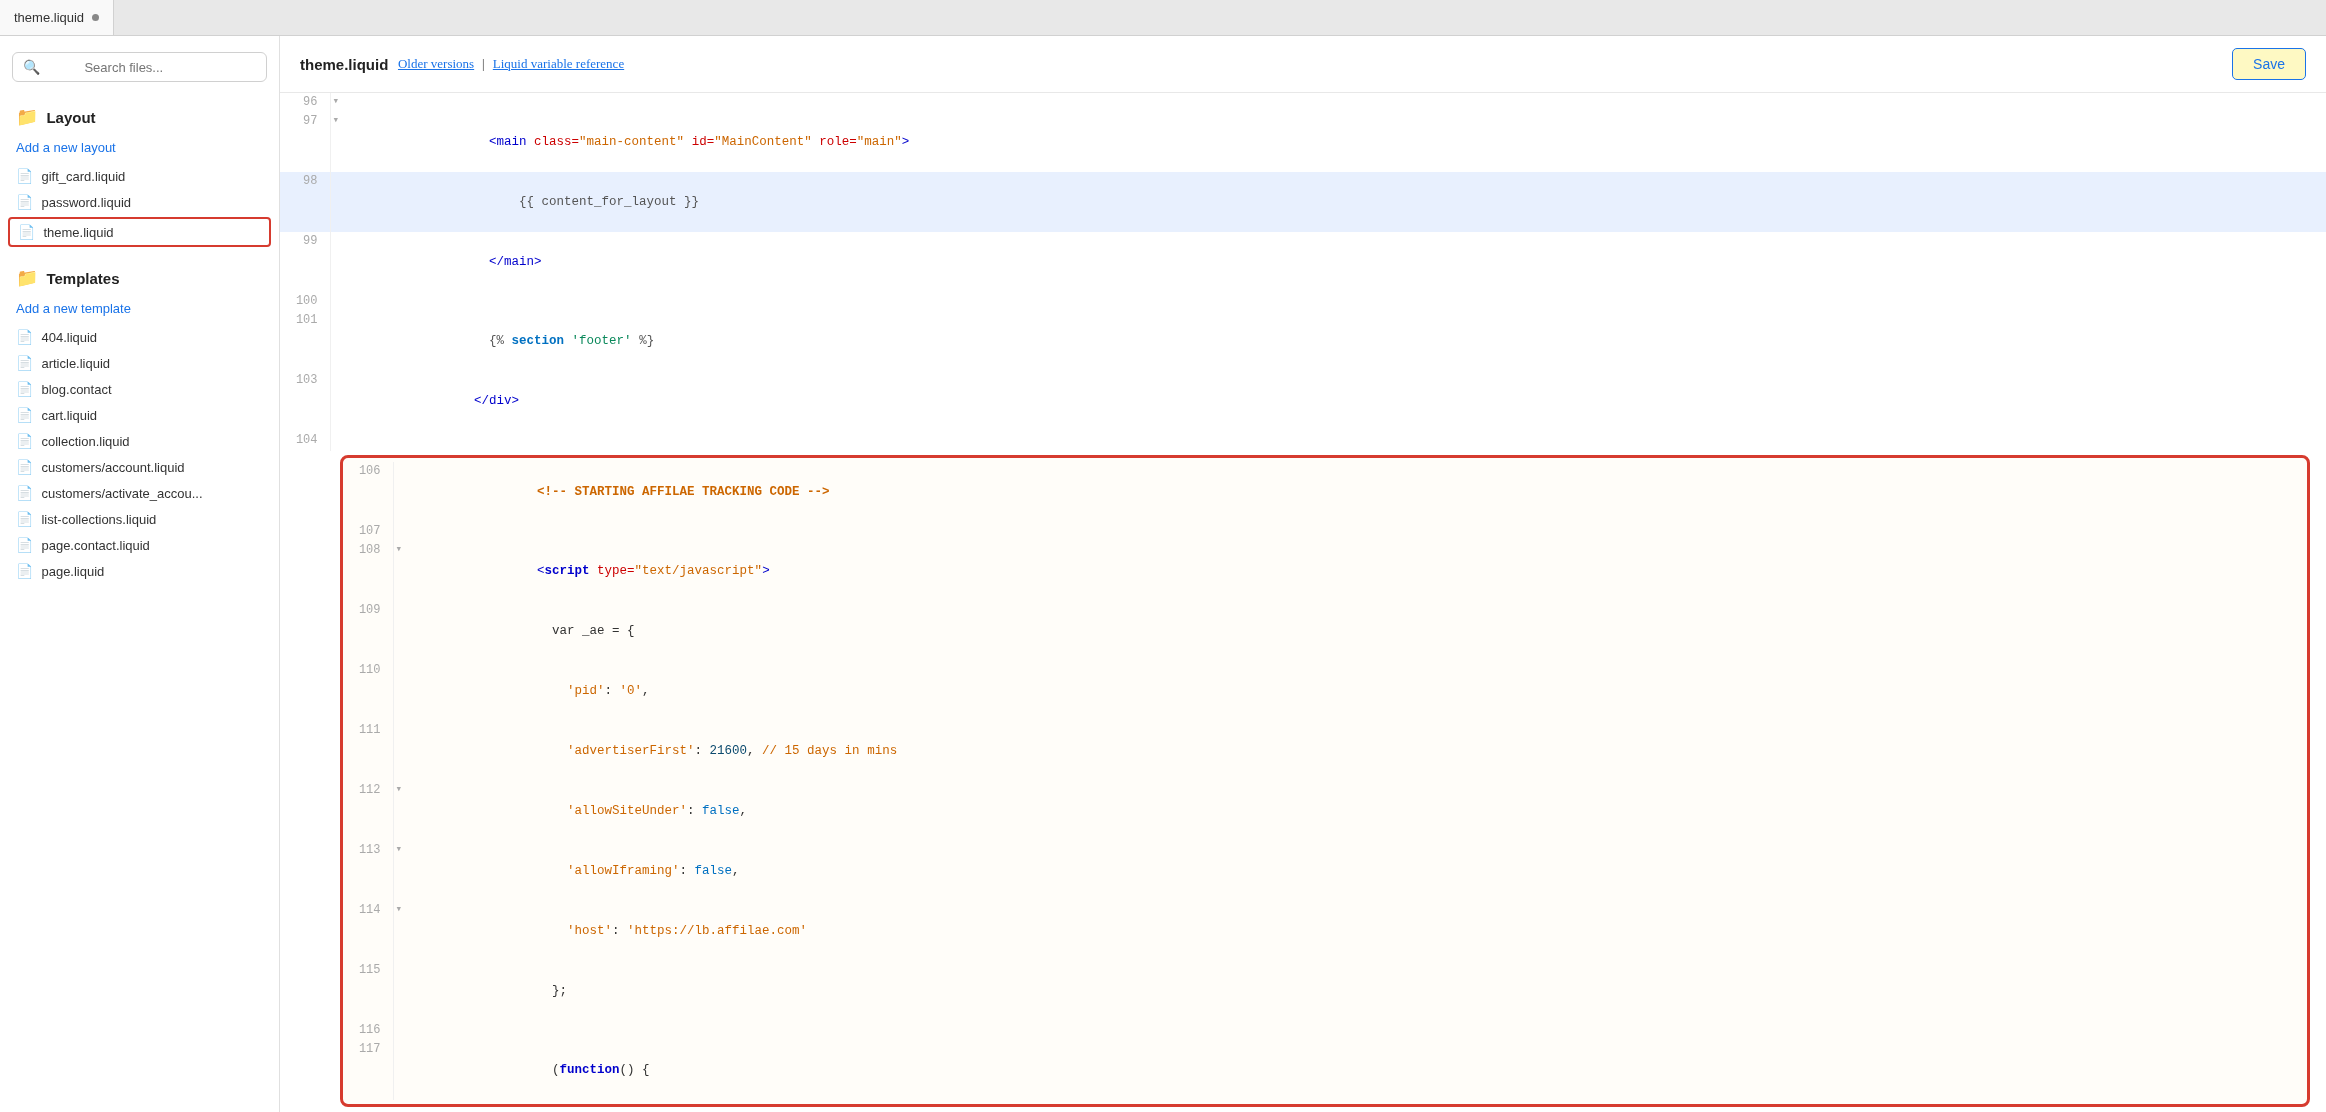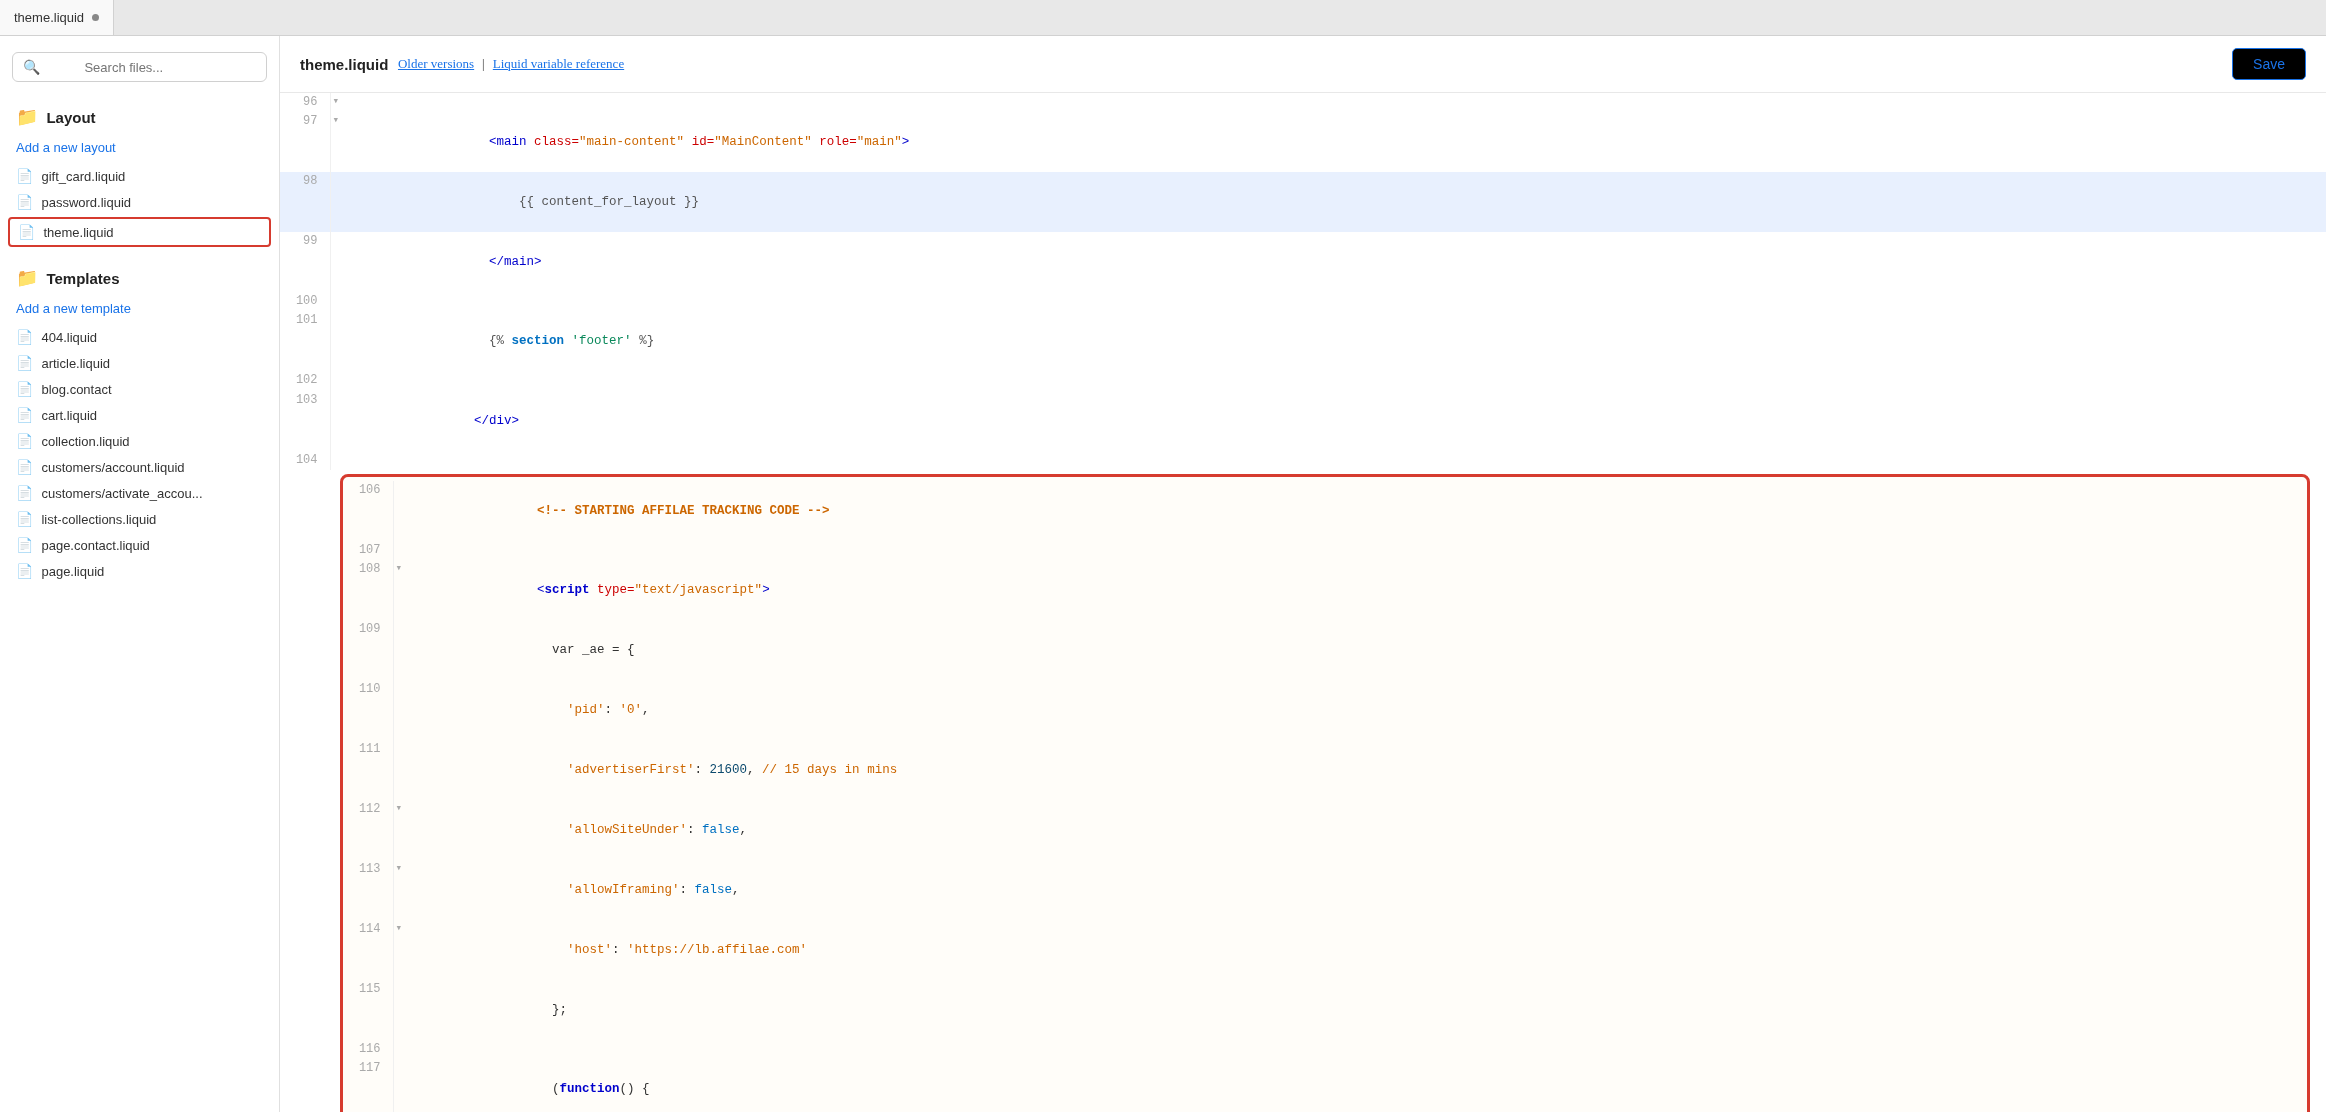--- a/index.html
+++ b/index.html
@@ -108,21 +108,21 @@
     }
     .code-title {
       display: flex; align-items: center; gap: 6px;
       font-size: 15px; font-weight: 700; color: #222;
     }
     .code-links { font-size: 13px; font-weight: 400; }
     .code-links a { color: #1a73e8; text-decoration: underline; cursor: pointer; font-family: Liberation Serif, serif; }
     .code-links span { color: #888; margin: 0 4px; }
 
     .save-btn {
-      background: #000000;
+      background: #fef9c3;
       border: 1px solid #1a73e8;
       color: #1a73e8;
       padding: 7px 20px;
       border-radius: 5px;
       font-size: 14px;
       cursor: pointer;
     }
 
     .code-editor {
       flex: 1;
@@ -314,25 +314,20 @@
           </tr>
 
           <tr class="line-row">
             <td class="line-numbers">101</td>
             <td class="line-gutter"></td>
             <td class="code-line">
               &nbsp;&nbsp;&nbsp;&nbsp;<span class="liquid">{%</span> <span class="liquid-tag">section</span> <span class="green-str">'footer'</span> <span class="liquid">%}</span>
             </td>
           </tr>
 
-          <tr class="line-row">
-            <td class="line-numbers">102</td>
-            <td class="line-gutter"></td>
-            <td class="code-line"></td>
-          </tr>
 
           <tr class="line-row">
             <td class="line-numbers">103</td>
             <td class="line-gutter"></td>
             <td class="code-line">
               &nbsp;&nbsp;<span class="tag">&lt;/div&gt;</span>
             </td>
           </tr>
 
           <tr class="line-row">

